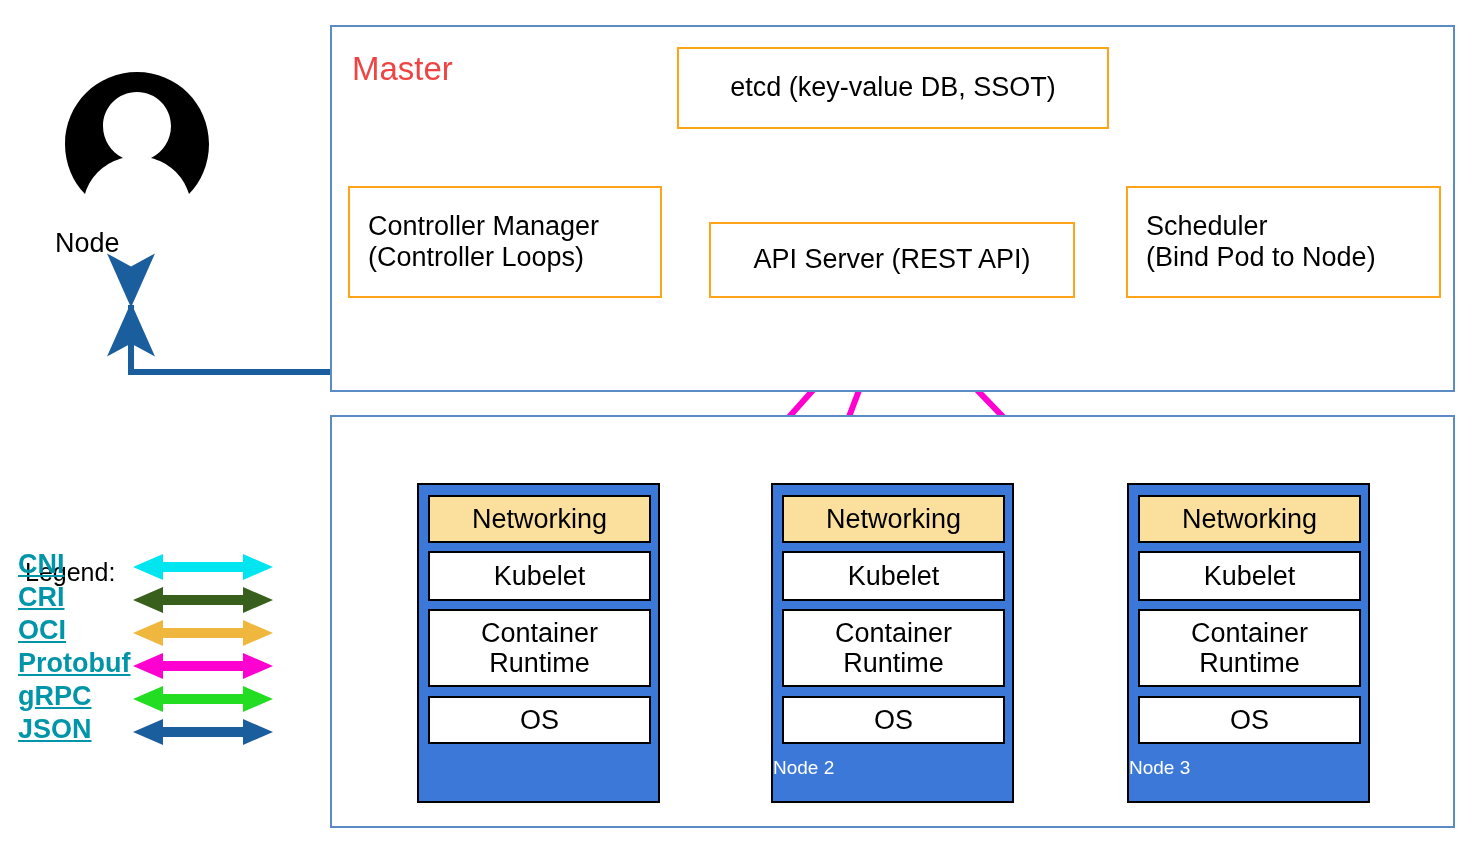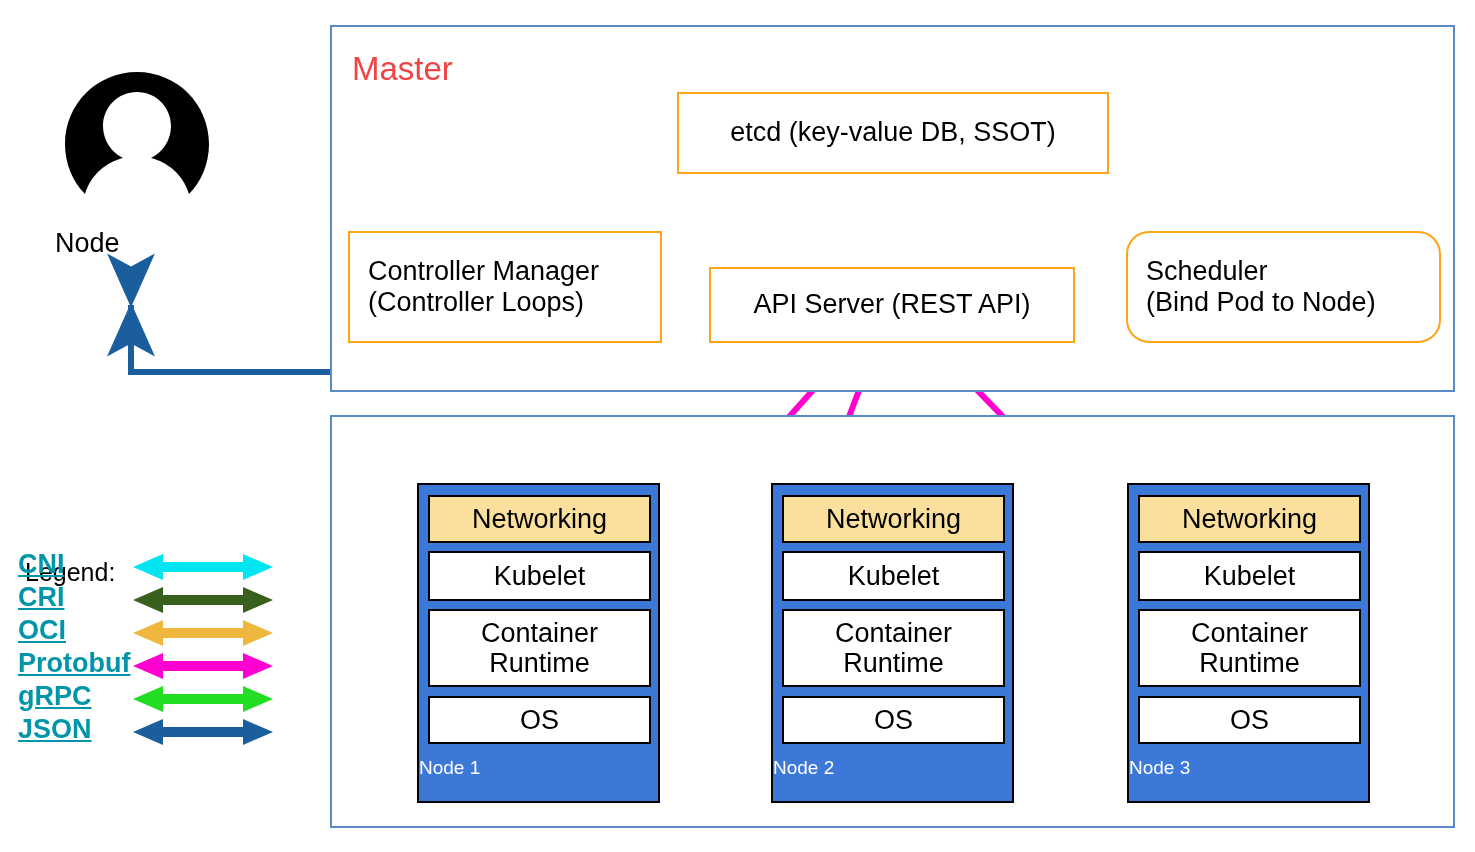--- a/index.html
+++ b/index.html
@@ -32,21 +32,20 @@
   
   .comp-box {
     border: 2px solid #ffa318;
     background: #ffffff;
     display: flex;
     align-items: center;
     justify-content: center;
     color: #000000;
     font-size: 27px;
     line-height: 1.15;
-    margin-top: 45px;
   }
 
   
   .node-card {
     background: #3c78d8;
     border: 2px solid #000000;
     padding-left: 47px;
   }
   .node-layer {
     border: 2px solid #000000;
@@ -196,43 +195,40 @@
 
   <div class="abs comp-box" style="left:348px; top:186px; width:314px; height:112px; flex-direction:column; align-items:flex-start; padding-left:18px;">
     <span>Controller Manager</span>
     <span>(Controller Loops)</span>
   </div>
 
   <div class="abs comp-box" style="left:709px; top:222px; width:366px; height:76px;">
     <span>API Server (REST API)</span>
   </div>
 
-  <div class="abs comp-box" style="left:1126px; top:186px; width:315px; height:112px; flex-direction:column; align-items:flex-start; padding-left:18px;border-radius:23px;">
+  <div class="abs comp-box" style="left:1126px; top:186px; width:315px; height:112px; flex-direction:column; align-items:flex-start; padding-left:18px;">
     <span>Scheduler</span>
     <span>(Bind Pod to Node)</span>
   </div>
 
   <div class="abs group-box" style="left:330px; top:415px; width:1125px; height:413px;"></div>
 
   <div class="abs node-card" style="left:417px; top:483px; width:243px; height:320px;">
     <div class="abs node-layer net" style="left:9px; top:10px; width:223px; height:48px;">
       <span>Networking</span>
     </div>
     <div class="abs node-layer" style="left:9px; top:66px; width:223px; height:50px;">
       <span>Kubelet</span>
     </div>
     <div class="abs node-layer" style="left:9px; top:124px; width:223px; height:78px; flex-direction:column;">
       <span>Container</span>
       <span>Runtime</span>
     </div>
     <div class="abs node-layer" style="left:9px; top:211px; width:223px; height:48px;">
       <span>OS</span>
-    </div>
-    <div class="abs" style="left:0; top:272px; width:239px;">
-      <span class="node-name">Node 1</span>
     </div>
   </div>
 
   <div class="abs node-card" style="left:771px; top:483px; width:243px; height:320px;">
     <div class="abs node-layer net" style="left:9px; top:10px; width:223px; height:48px;">
       <span>Networking</span>
     </div>
     <div class="abs node-layer" style="left:9px; top:66px; width:223px; height:50px;">
       <span>Kubelet</span>
     </div>

